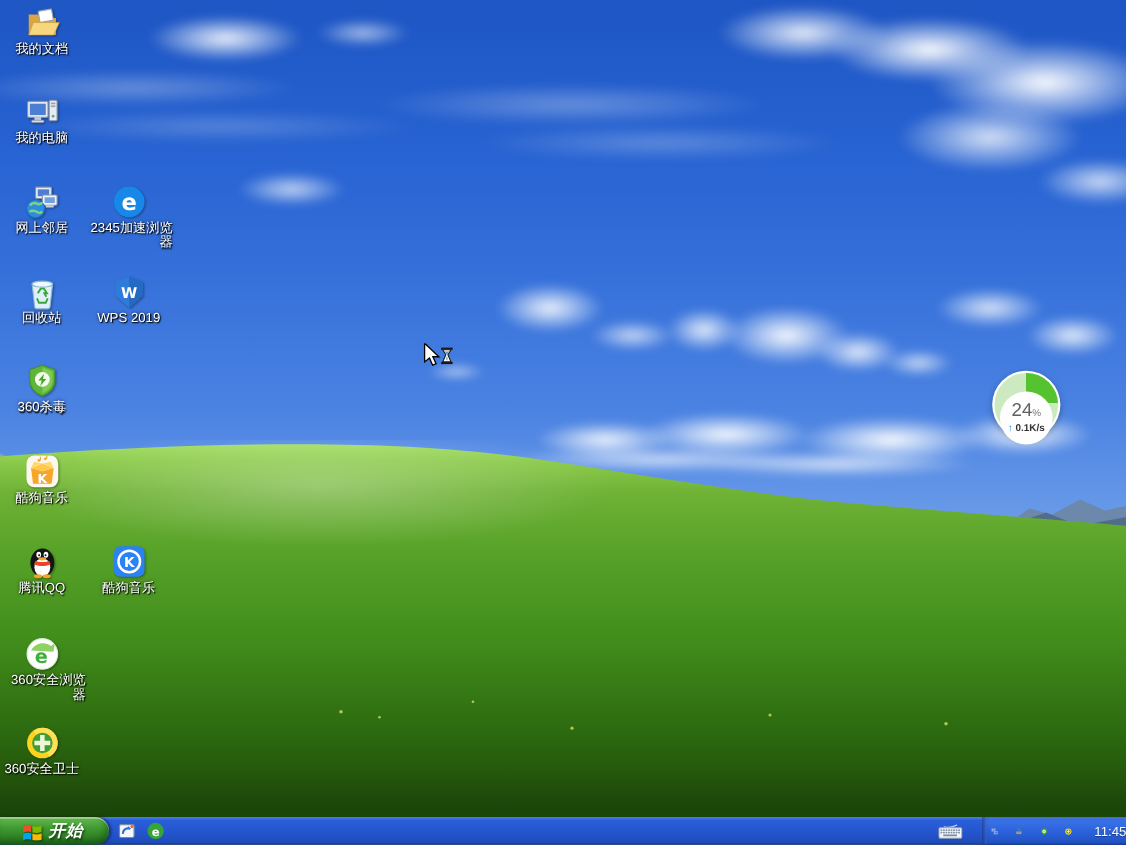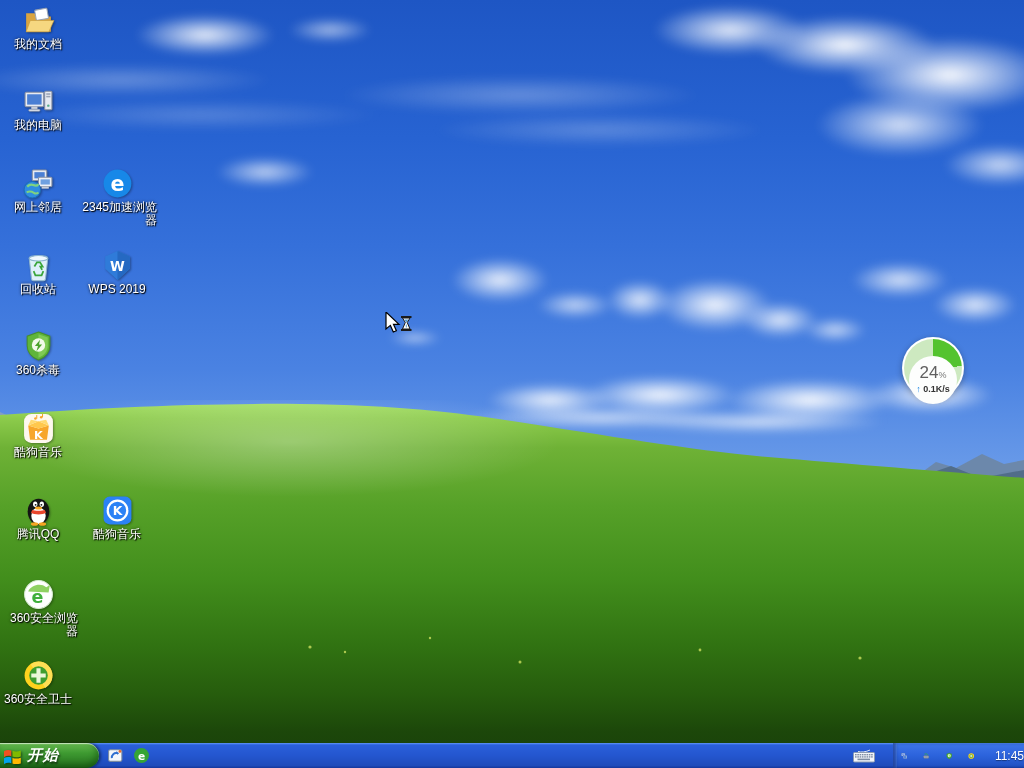--- a/index.html
+++ b/index.html
@@ -58,21 +58,21 @@
   .pct{font-size:17px;color:#606060;line-height:16px;}
   .pct-u{font-size:9px;color:#777;}
   .spd{font-size:9px;color:#333;font-weight:bold;margin-top:1px;white-space:nowrap;}
   .arr{color:#1e88e5;}
   
   .cursor{position:absolute;left:385px;top:312px;}
   
   .taskbar{position:absolute;left:0;right:0;bottom:0;height:25px;
       background:linear-gradient(180deg,#6f9ef5 0,#3c74e8 4%,#2a5fd9 10%,#2456cf 50%,#1f4cbb 90%,#15379b 100%);}
   .start{position:absolute;left:0;top:0;height:25px;width:99px;display:flex;align-items:center;gap:5px;
-      padding-left:3px;box-sizing:border-box;border-radius:0 14px 14px 0;cursor:pointer;
+      padding-left:20px;box-sizing:border-box;border-radius:0 14px 14px 0;cursor:pointer;
       background:linear-gradient(180deg,#9ed88a 0,#5fb34a 8%,#3e9a31 40%,#318427 70%,#236f1b 96%,#1a5a14 100%);
       box-shadow:inset 0 1px 0 rgba(255,255,255,.45),inset -3px -3px 6px rgba(0,50,0,.35),2px 0 3px rgba(0,0,0,.45);}
   .start-label{color:#fff;font-size:15px;font-weight:bold;font-style:italic;letter-spacing:1px;
       text-shadow:1px 2px 2px rgba(0,0,0,.55);}
   .flag{filter:drop-shadow(1px 1px 1px rgba(0,0,0,.5));}
   .ql{position:absolute;left:107px;top:0;height:25px;display:flex;align-items:center;gap:9px;}
   .qlicon{width:17px;height:17px;cursor:pointer;}
   .kbd{position:absolute;left:853px;top:0;height:25px;display:flex;align-items:center;cursor:pointer;}
   .tray{position:absolute;left:893px;right:0;top:0;height:25px;display:flex;align-items:center;gap:16px;
       padding-left:8px;box-sizing:border-box;

